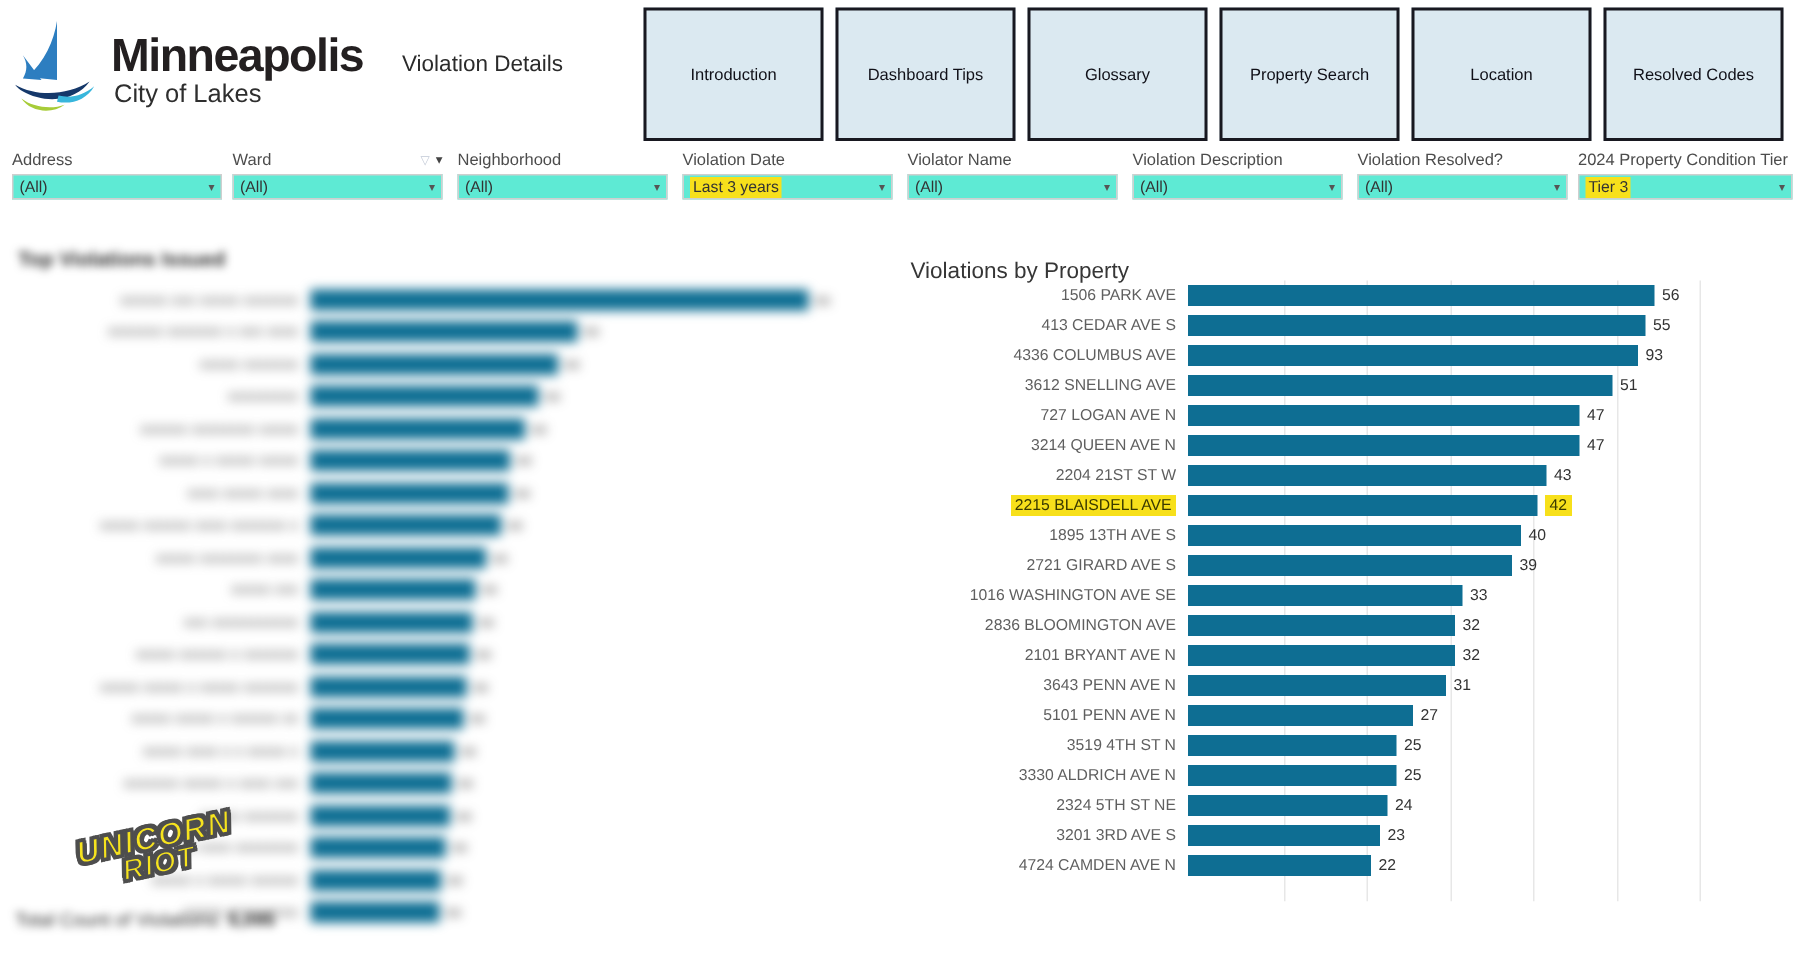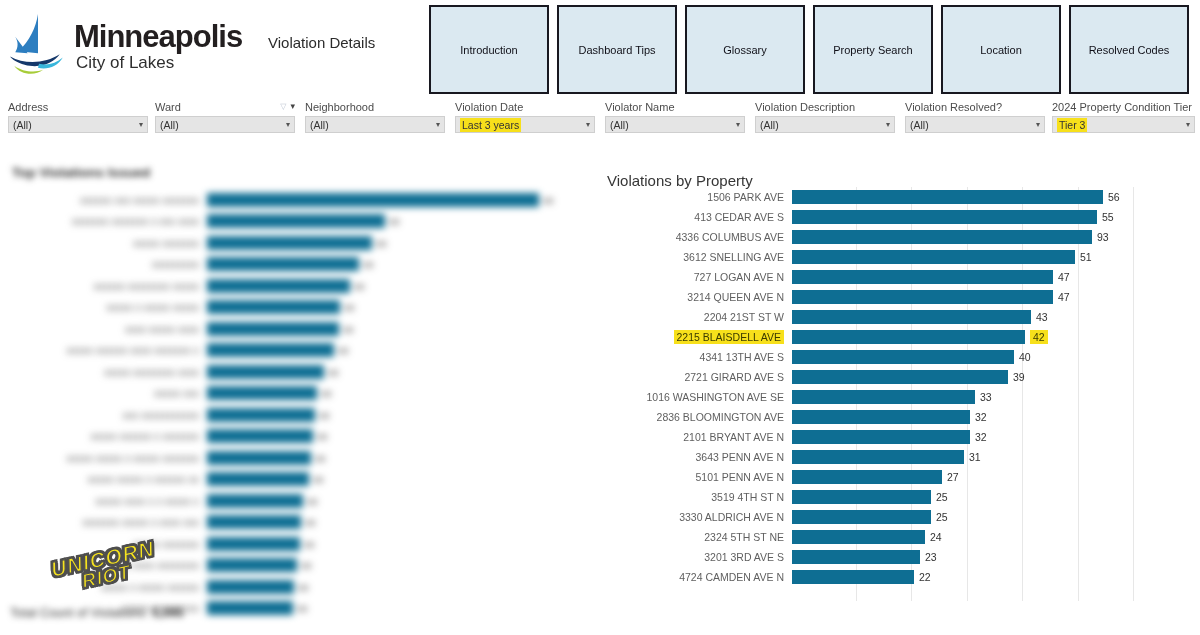--- a/index.html
+++ b/index.html
@@ -23,21 +23,21 @@
     width:120px;height:89px;background:var(--btnbg);border:2px solid var(--btnbd);
     display:flex;align-items:center;justify-content:center;text-align:center;
     font-size:11px;color:#101018;cursor:pointer;
   }
   
   .filter{position:absolute;top:101px;}
   .f-label{font-size:11px;color:#4c4c4c;height:13px;position:relative;white-space:nowrap;}
   .f-icons{position:absolute;right:0;top:0;font-size:9px;color:#444;}
   .f-funnel{color:#c2c9d6;font-size:8px;margin-right:4px;}
   .f-box{
-    margin-top:2px;height:17px;border:1px solid #cfcfcf;background:#e5e5e5;
+    margin-top:2px;height:17px;border:1px solid #cfcfcf;background:#5eead4;
     display:flex;align-items:center;padding:0 4px;cursor:pointer;
   }
   .f-val{font-size:10.5px;color:#333;flex:1;white-space:nowrap;overflow:hidden;}
   .f-val.hl{flex:0 1 auto;background:var(--hl);padding:1px 2px;}
   .f-spacer{flex:1;}
   .f-caret{font-size:8px;color:#555;margin-left:3px;}
   
   .right-chart{position:absolute;left:600px;top:170px;width:600px;height:431px;overflow:hidden;}
   .rc-title{position:absolute;left:7px;top:2px;font-size:15px;color:#363636;}
   .rc-grid{position:absolute;left:200px;top:17px;bottom:0;width:400px;}
@@ -318,21 +318,21 @@
           <div class="rc-label"><span>2204 21ST ST W</span></div>
           <div class="rc-bar" style="width: 239px;"></div>
           <div class="rc-val"><span>43</span></div>
         </div>
         <div class="rc-row">
           <div class="rc-label"><span class="hl">2215 BLAISDELL AVE</span></div>
           <div class="rc-bar" style="width: 233px;"></div>
           <div class="rc-val"><span class="hl">42</span></div>
         </div>
         <div class="rc-row">
-          <div class="rc-label"><span>4341 13TH AVE S</span></div>
+          <div class="rc-label"><span>1895 13TH AVE S</span></div>
           <div class="rc-bar" style="width: 222px;"></div>
           <div class="rc-val"><span>40</span></div>
         </div>
         <div class="rc-row">
           <div class="rc-label"><span>2721 GIRARD AVE S</span></div>
           <div class="rc-bar" style="width: 216px;"></div>
           <div class="rc-val"><span>39</span></div>
         </div>
         <div class="rc-row">
           <div class="rc-label"><span>1016 WASHINGTON AVE SE</span></div>

